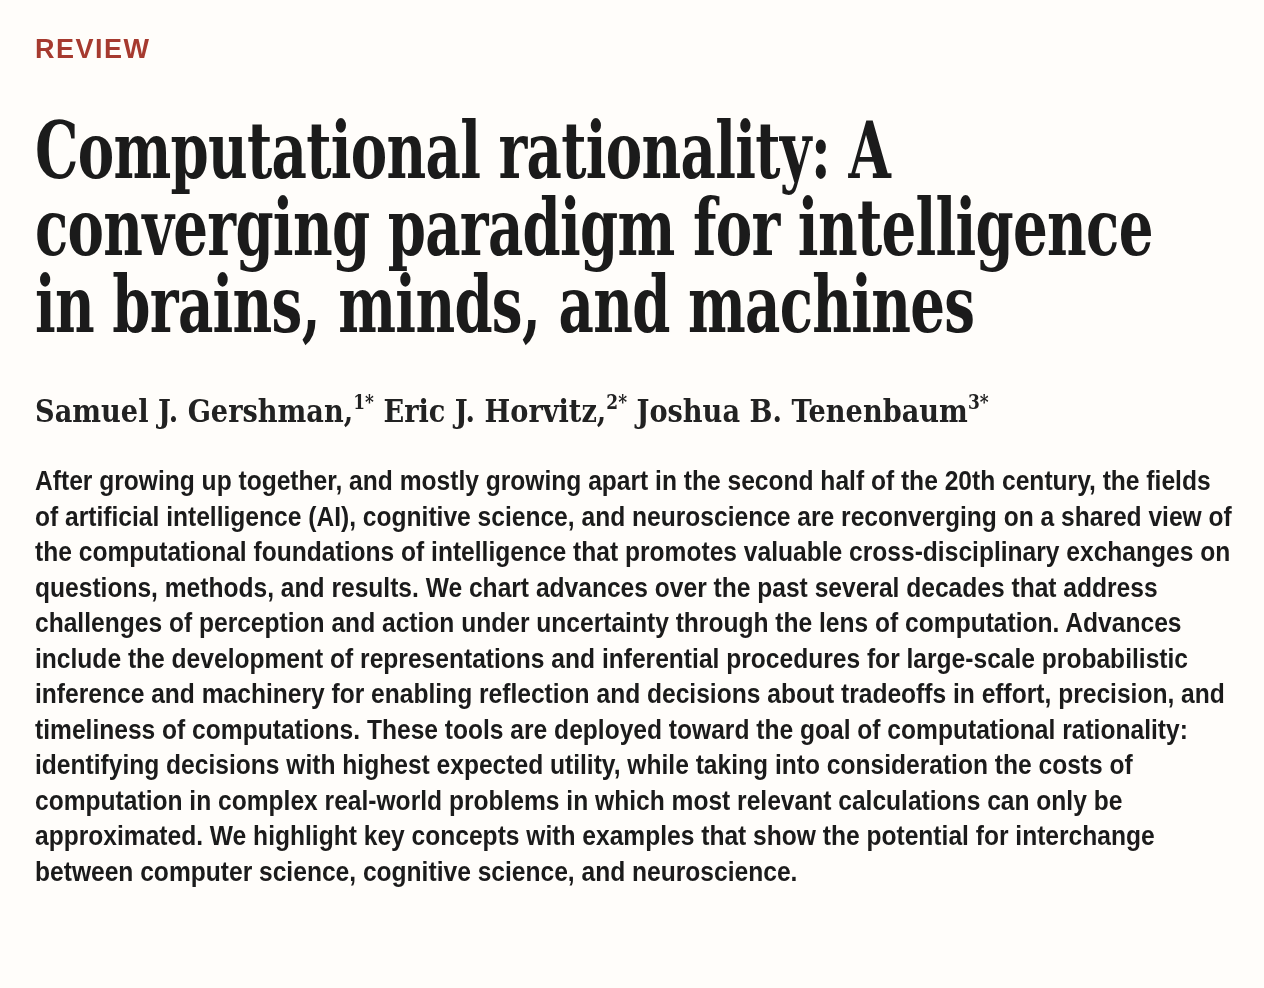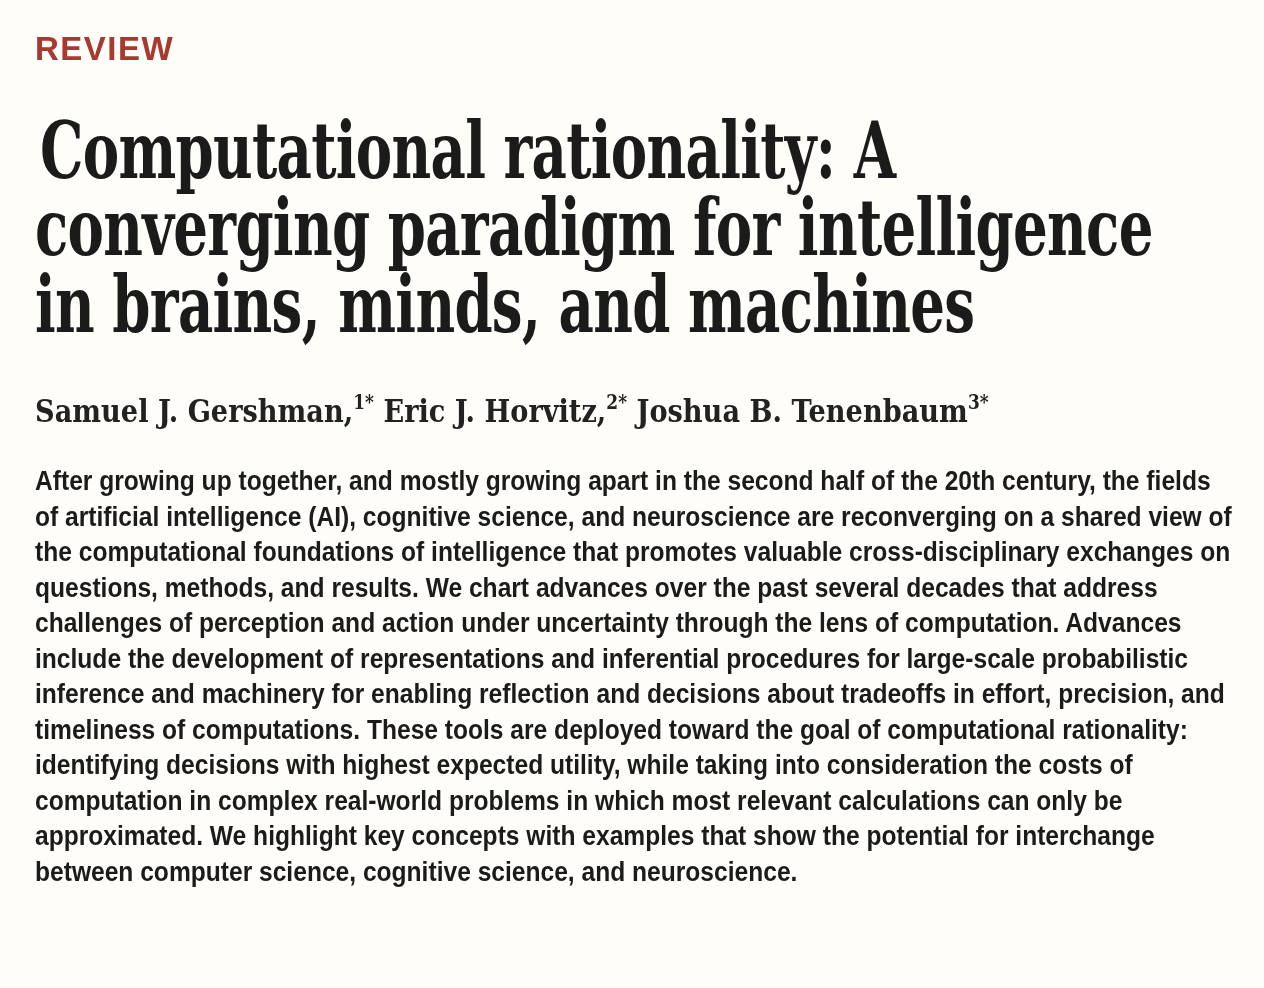--- a/index.html
+++ b/index.html
@@ -18,31 +18,30 @@
     position: relative;
     width: 1264px;
     height: 988px;
     overflow: hidden;
     padding: 36px 0 0 35px;
     background: var(--background);
   }
   .kicker {
     font-family: "Liberation Sans", sans-serif;
     font-weight: 700;
-    font-size: 33px;
+    font-size: 27px;
     letter-spacing: 1.5px;
     color: var(--kicker_red);
     line-height: 26px;
   }
   .title {
     margin-top: 50px;
     color: var(--body_text);
     font-family: "DejaVu Serif", serif;
     font-weight: 700;
-    text-align: right;
   }
   .title-line {
     display: block;
     font-size: 78px;
     line-height: 77px;
     white-space: nowrap;
     transform: scaleX(0.70);
     transform-origin: 0 50%;
     letter-spacing: -1px;
   }

